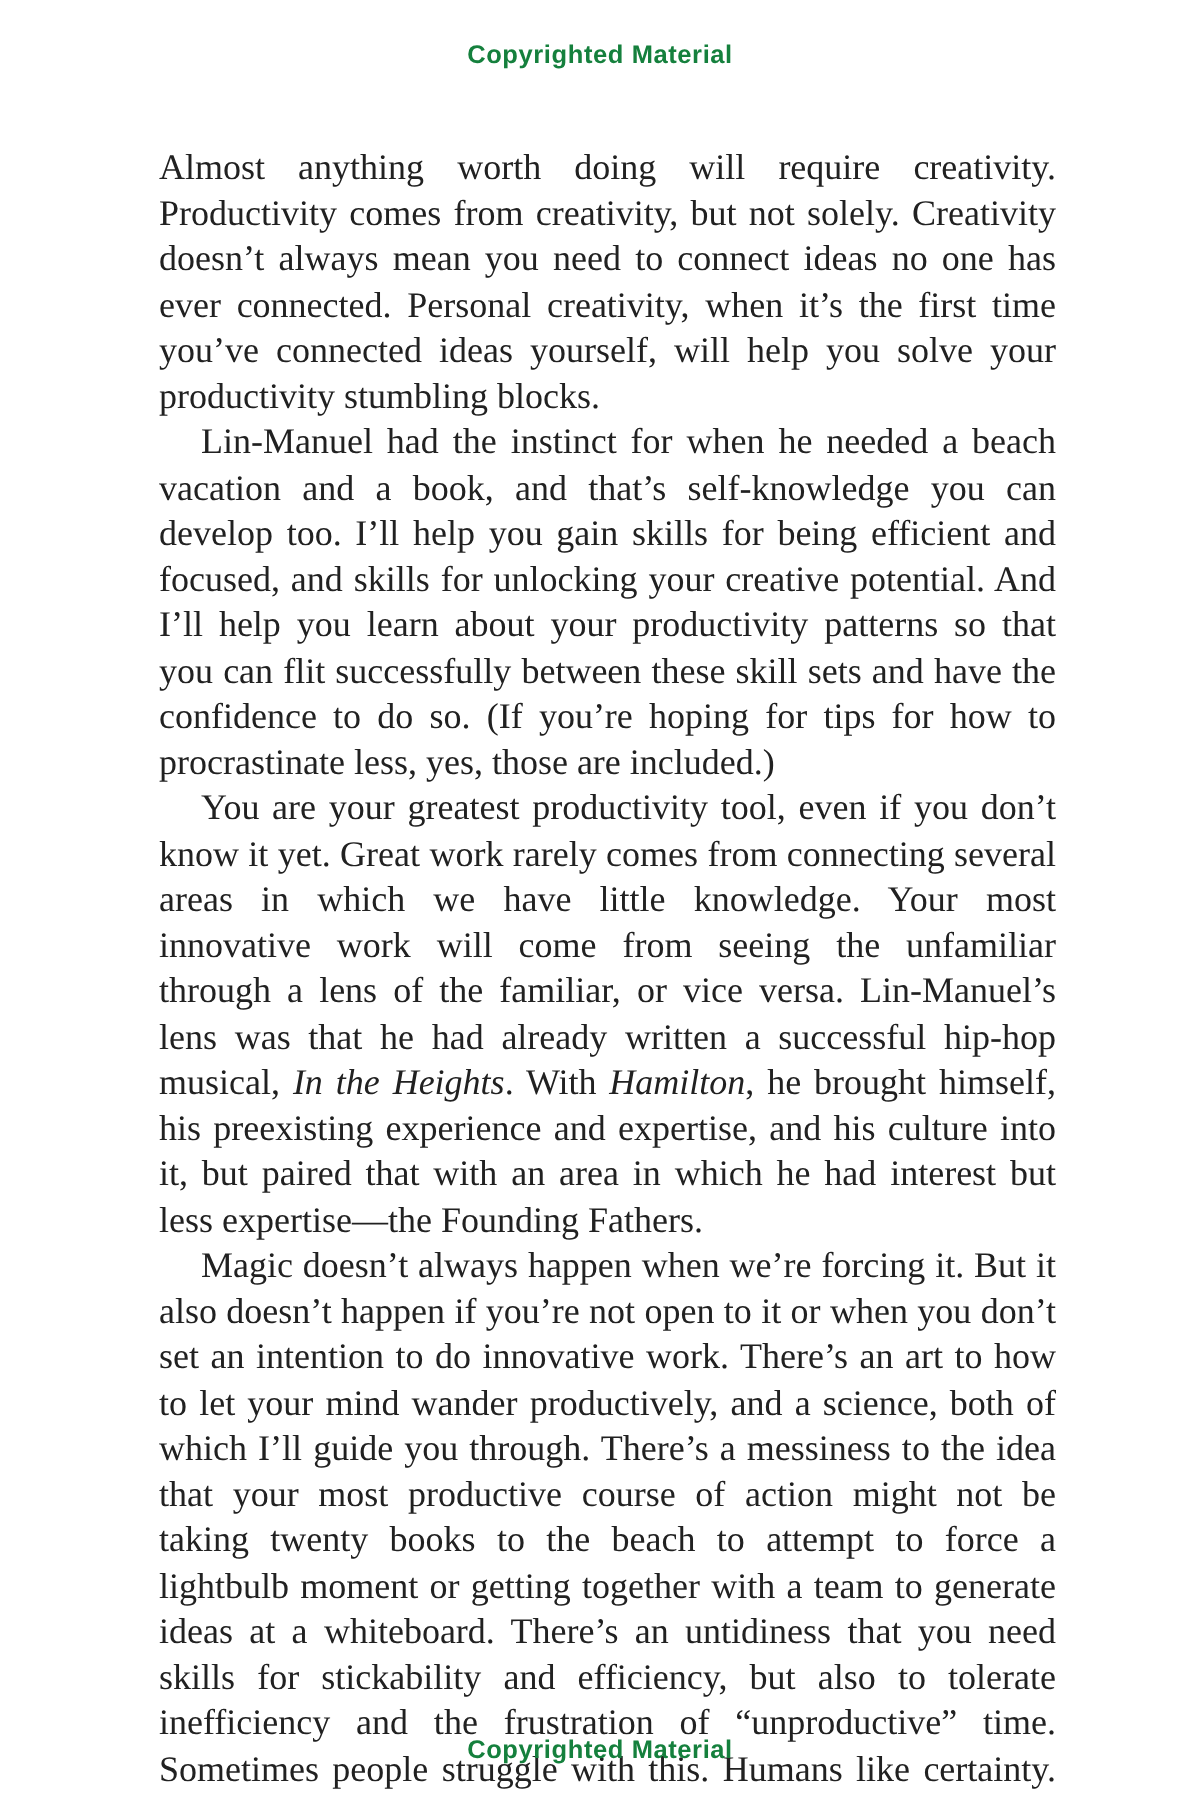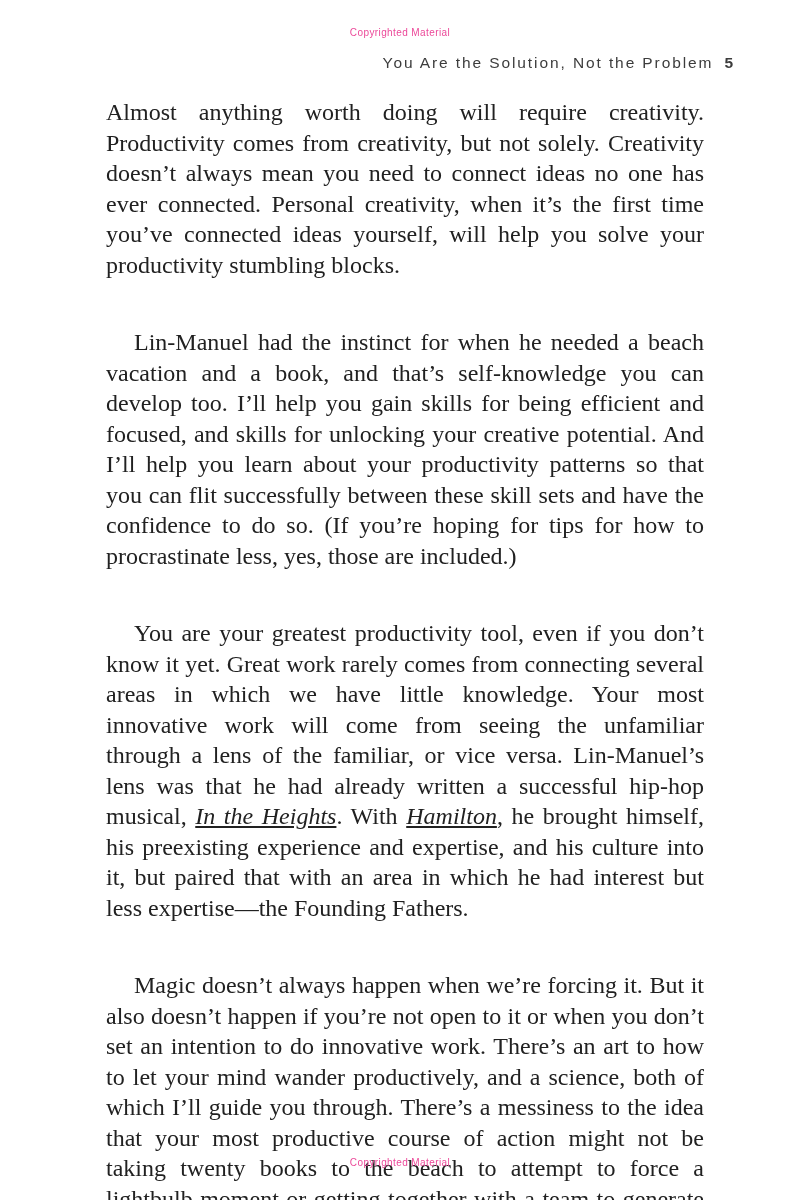--- a/index.html
+++ b/index.html
@@ -13,24 +13,24 @@
     height: 1200px;
     background: #ffffff;
     overflow: hidden;
   }
   .watermark {
     position: absolute;
     left: 0;
     width: 100%;
     text-align: center;
     font-family: "Liberation Sans", sans-serif;
-    font-weight: normal;
-    font-size: 10px;
+    font-weight: bold;
+    font-size: 17px;
     letter-spacing: 0.4px;
-    color: #ec4899;
+    color: #15803d;
   }
   .watermark.top { top: 27px; }
   .watermark.bottom { top: 1157px; }
   .running-header {
     position: absolute;
     top: 54px;
     right: 67px;
     font-family: "Liberation Sans", sans-serif;
     font-size: 15.5px;
     letter-spacing: 1.9px;
@@ -52,37 +52,32 @@
     line-height: 30.5px;
     color: #212121;
     text-align: justify;
   }
   .body-text p {
     margin: 0;
     padding: 0;
   }
   .body-text p.indent {
     text-indent: 28px;
-    margin-top: 47px;
   }
   .body-text em {
     font-style: italic;
-    text-decoration: underline;
   }
 </style>
 </head>
 <body>
 
 <div class="page">
 
   <div class="watermark top">Copyrighted Material</div>
 
-  <div class="running-header">
-    <span>You Are the Solution, Not the Problem</span><span class="page-number">5</span>
-  </div>
 
   <div class="body-text">
       <p><span>Almost anything worth doing will require creativity. Productivity comes from creativity, but not solely. Creativity doesn’t always mean you need to connect ideas no one has ever connected. Personal creativity, when it’s the first time you’ve connected ideas yourself, will help you solve your productivity stumbling blocks.</span></p>
       <p class="indent"><span>Lin-Manuel had the instinct for when he needed a beach vacation and a book, and that’s self-knowledge you can develop too. I’ll help you gain skills for being efficient and focused, and skills for unlocking your creative potential. And I’ll help you learn about your productivity patterns so that you can flit successfully between these skill sets and have the confidence to do so. (If you’re hoping for tips for how to procrastinate less, yes, those are included.)</span></p>
       <p class="indent"><span>You are your greatest productivity tool, even if you don’t know it yet. Great work rarely comes from connecting several areas in which we have little knowledge. Your most innovative work will come from seeing the unfamiliar through a lens of the familiar, or vice versa. Lin-Manuel’s lens was that he had already written a successful hip-hop musical, </span><em>In the Heights</em><span>. With </span><em>Hamilton</em><span>, he brought himself, his preexisting experience and expertise, and his culture into it, but paired that with an area in which he had interest but less expertise—the Founding Fathers.</span></p>
       <p class="indent"><span>Magic doesn’t always happen when we’re forcing it. But it also doesn’t happen if you’re not open to it or when you don’t set an intention to do innovative work. There’s an art to how to let your mind wander productively, and a science, both of which I’ll guide you through. There’s a messiness to the idea that your most productive course of action might not be taking twenty books to the beach to attempt to force a lightbulb moment or getting together with a team to generate ideas at a whiteboard. There’s an untidiness that you need skills for stickability and efficiency, but also to tolerate inefficiency and the frustration of “unproductive” time. Sometimes people struggle with this. Humans like certainty. But none of this has an exact formula. What I’ll help you do is learn all these skills and combine them into your own array, one that will evolve and</span></p>
     </div>
 
   <div class="watermark bottom">Copyrighted Material</div>
 

